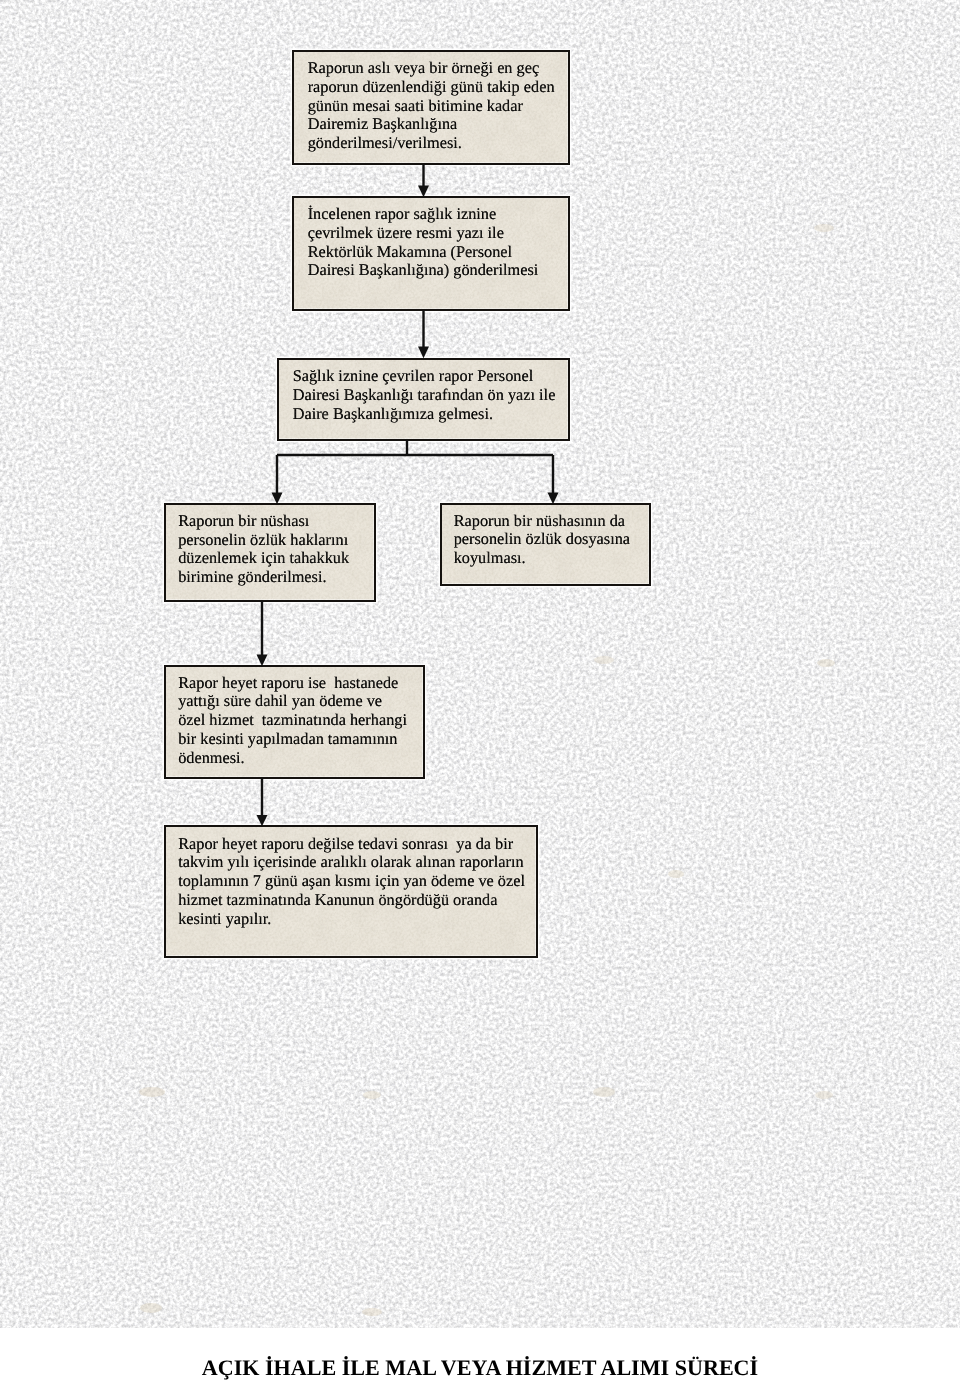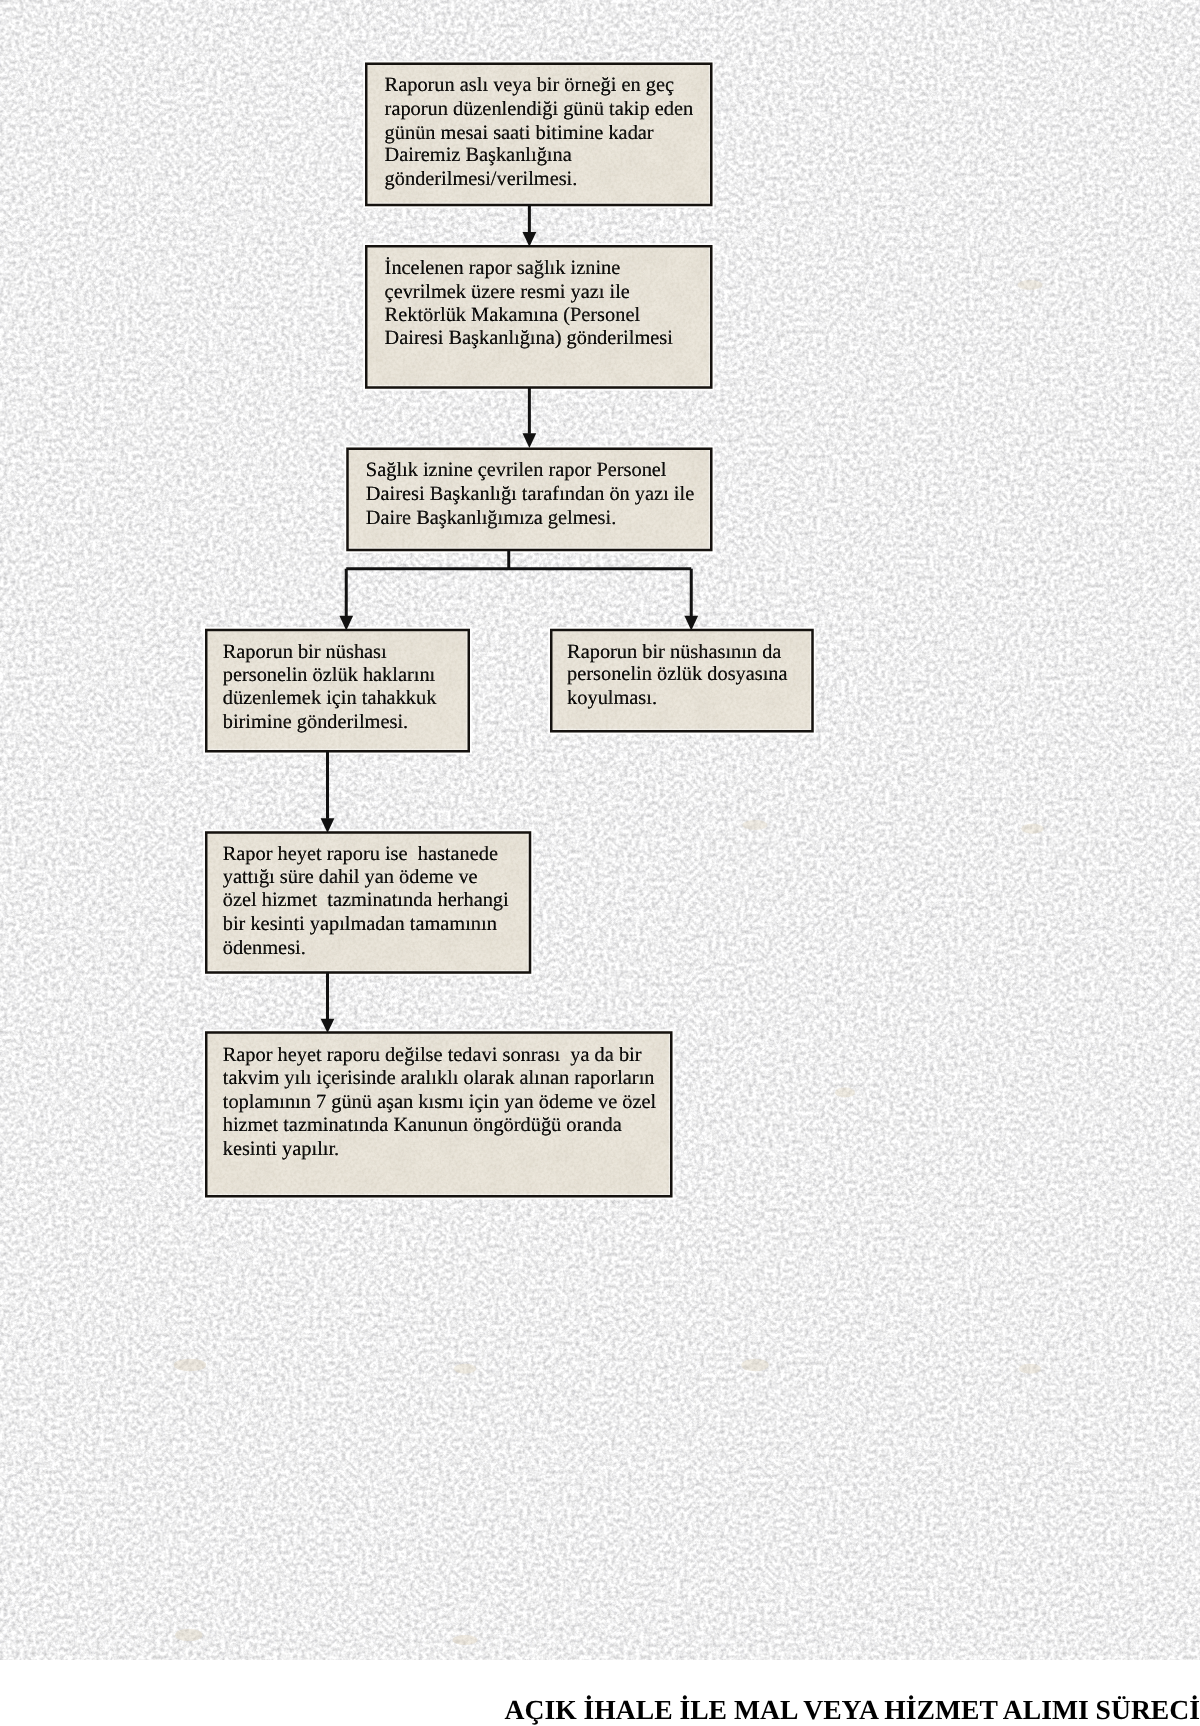--- a/index.html
+++ b/index.html
@@ -72,21 +72,21 @@
   #box4 .txt { left:12.2px; top:6.8px; right:2px; }
   #box5 .txt { left:11.7px; top:6.5px; right:2px; }
   #box6 .txt { left:12.2px; top:6.5px; right:2px; }
   #box7 .txt { left:12.2px; top:7.5px; right:2px; }
 
   
   .footer {
     position:absolute;
     left:0; right:0;
     top:1356px;
-    text-align:right;
+    text-align:center;
     font-family:"Liberation Serif", serif;
     font-weight:bold;
     font-size:22.1px;
     line-height:24px;
     letter-spacing:0;
     color:#000;
     opacity:0.999;
   }
 </style>
 </head>

